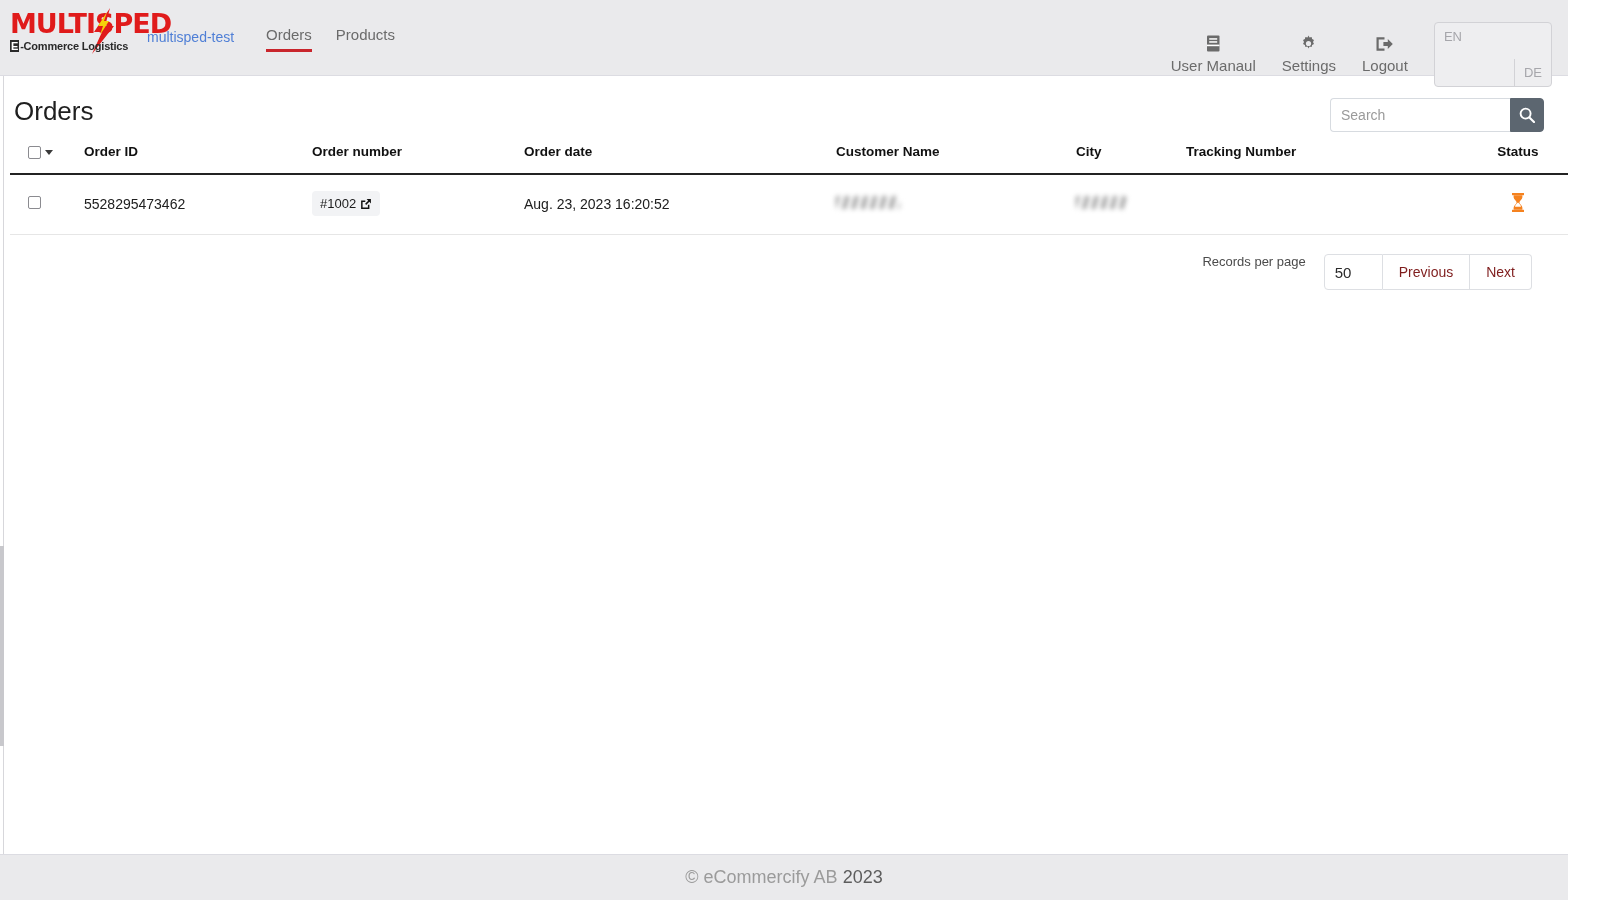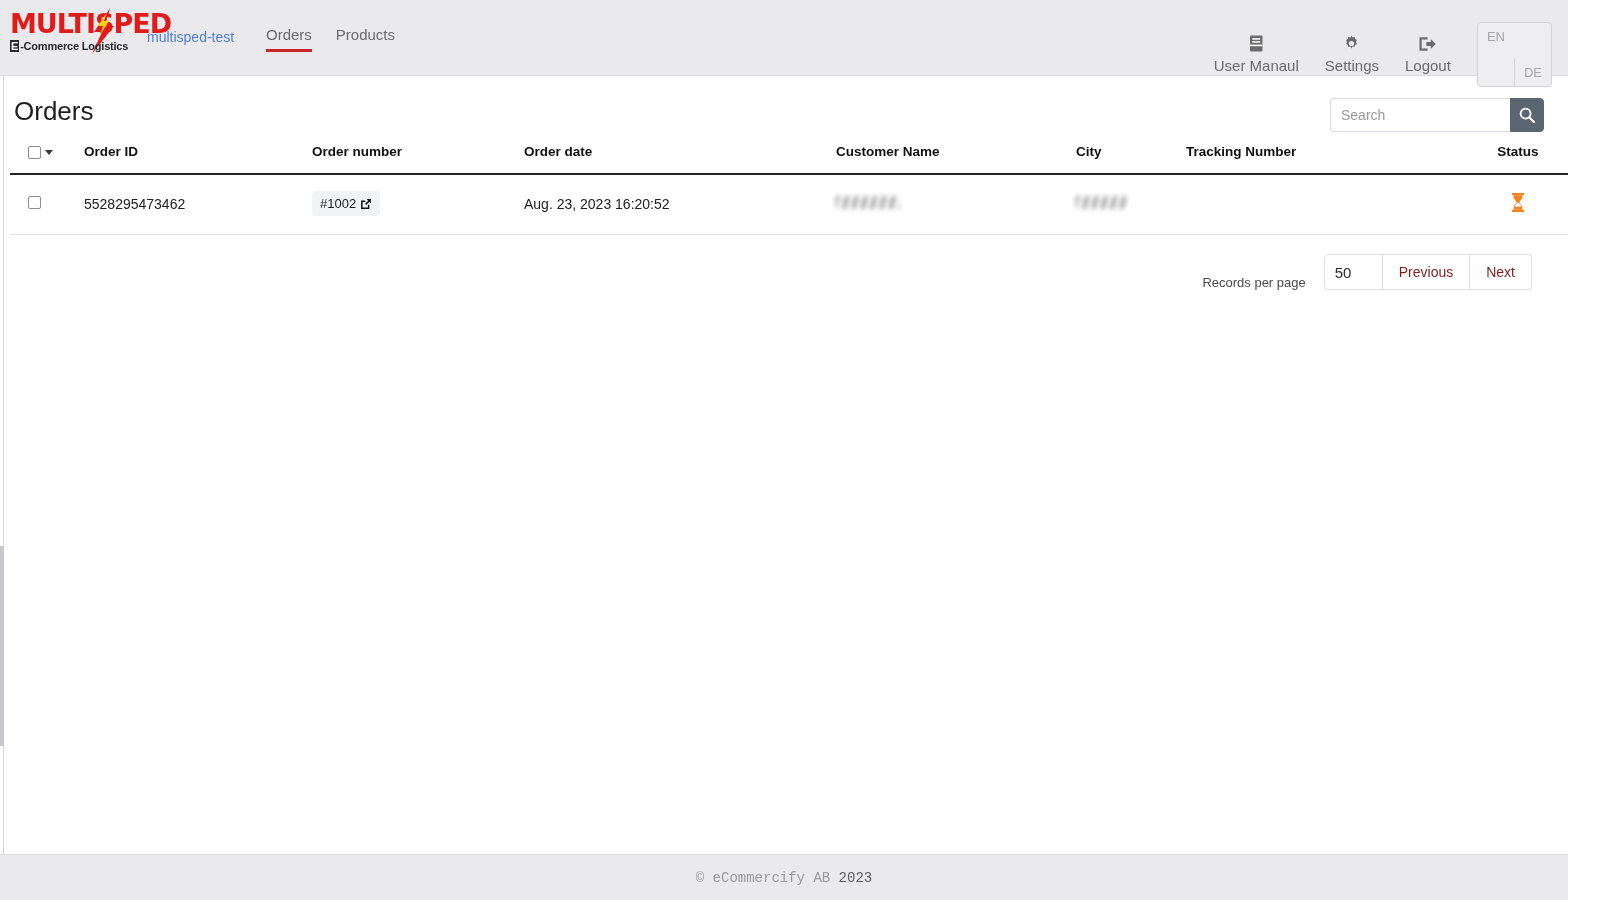--- a/index.html
+++ b/index.html
@@ -136,20 +136,21 @@
     white-space: nowrap;
     flex-direction: column;
   }
   .nav-action .ic { display: flex; align-items: center; }
   .lang-group {
     display: flex;
     border: 1px solid #d2d2d6;
     border-radius: 4px;
     overflow: hidden;
     background: #eeeef0;
+    gap: 43px;
   }
   .lang-btn {
     font-size: 13px;
     color: #a6a6ab;
     padding: 6px 9px;
     cursor: pointer;
     background: transparent;
   }
   .lang-btn + .lang-btn { border-left: 1px solid #d2d2d6; margin-top: 36px; }
 
@@ -279,21 +280,21 @@
       #9a9a9a 0px, #9a9a9a 4px,
       #ffffff 4px, #ffffff 9px
     );
   }
   .redacted.cust { width: 64px; }
   .redacted.city { width: 50px; }
 
   
   #pagination {
     display: flex;
-    align-items: flex-end;
+    align-items: flex-start;
     justify-content: flex-end;
     margin-top: 19px;
     padding-right: 12px;
   }
   #records-label {
     font-size: 13px;
     color: #4b4b4b;
     margin-right: 18px;
   }
   .pager {
@@ -332,23 +333,22 @@
     left: 0; bottom: 0;
     width: 1568px;
     height: 46px;
     background: #eaeaec;
     border-top: 1px solid #dcdce2;
     display: flex;
     align-items: center;
     justify-content: center;
   }
   #footer-text {
-    font-size: 14px;
+    font-size: 18px;
     color: #9b9b9b;
-    font-family: Liberation Mono, monospace;
   }
   #footer-text .yr { color: #5d5d5d; }
 </style>
 </head>
 <body>
 
 <div id="viewport">
 
   <div id="navbar">
 

